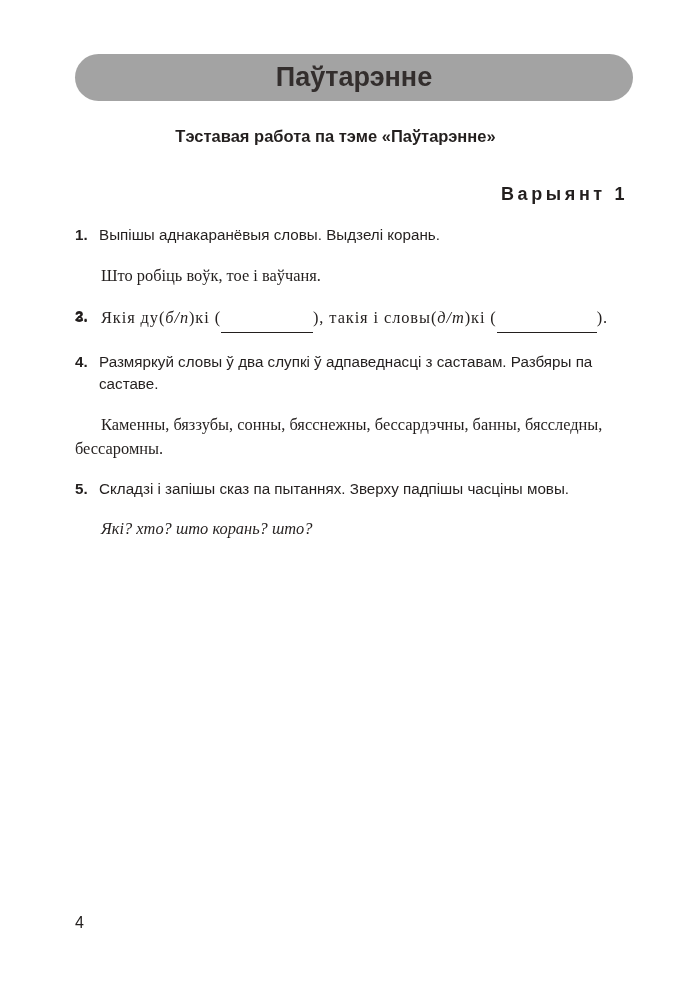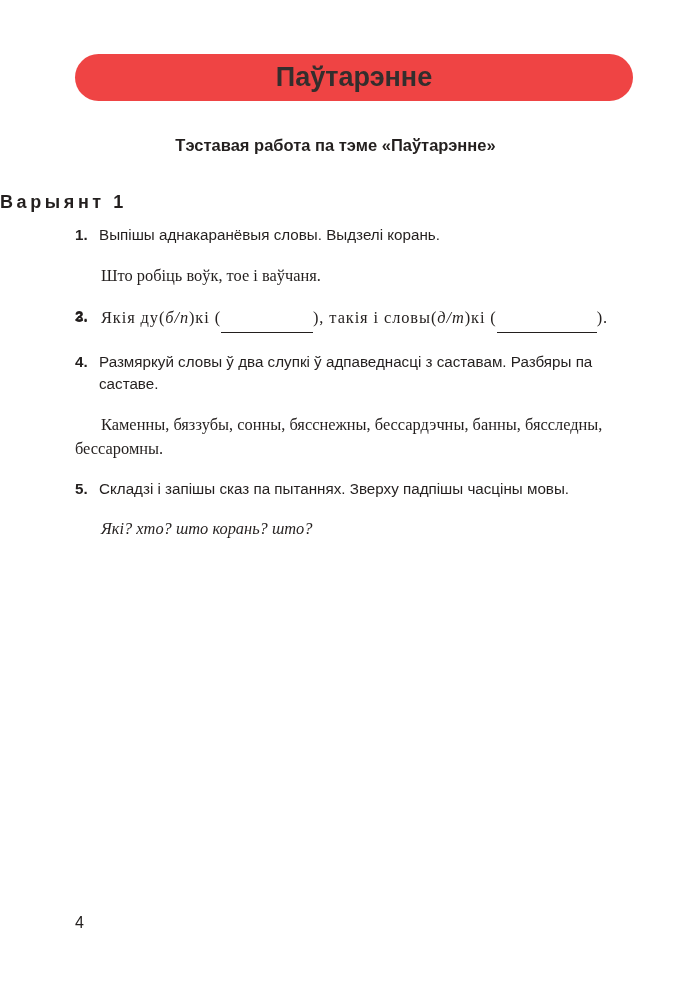--- a/index.html
+++ b/index.html
@@ -25,55 +25,55 @@
     height: 1000px;
   }
 
   
   .header-band {
     position: absolute;
     left: 75px;
     top: 54px;
     width: 558px;
     height: 47px;
-    background: #ef4444;
+    background: #a3a3a3;
     border-radius: 24px;
     display: flex;
     align-items: center;
     justify-content: center;
   }
   .header-title {
     font-family: "Liberation Sans", sans-serif;
     font-weight: bold;
     font-size: 27px;
     letter-spacing: 0px;
     color: #332e2d;
     line-height: 1;
   }
 
   
   .subtitle {
     position: absolute;
     left: 0;
-    top: 136px;
+    top: 127px;
     width: 671px;
     text-align: center;
     font-family: "Liberation Sans", sans-serif;
     font-weight: bold;
     font-size: 16.5px;
     color: #231f1e;
   }
 
   
   .variant {
     position: absolute;
     left: 0;
-    top: 192px;
+    top: 184px;
     width: 628px;
-    text-align: left;
+    text-align: right;
     font-family: "Liberation Sans", sans-serif;
     font-weight: bold;
     font-size: 18px;
     letter-spacing: 3.6px;
     color: #231f1e;
   }
 
   
   .tasks {
     position: absolute;

